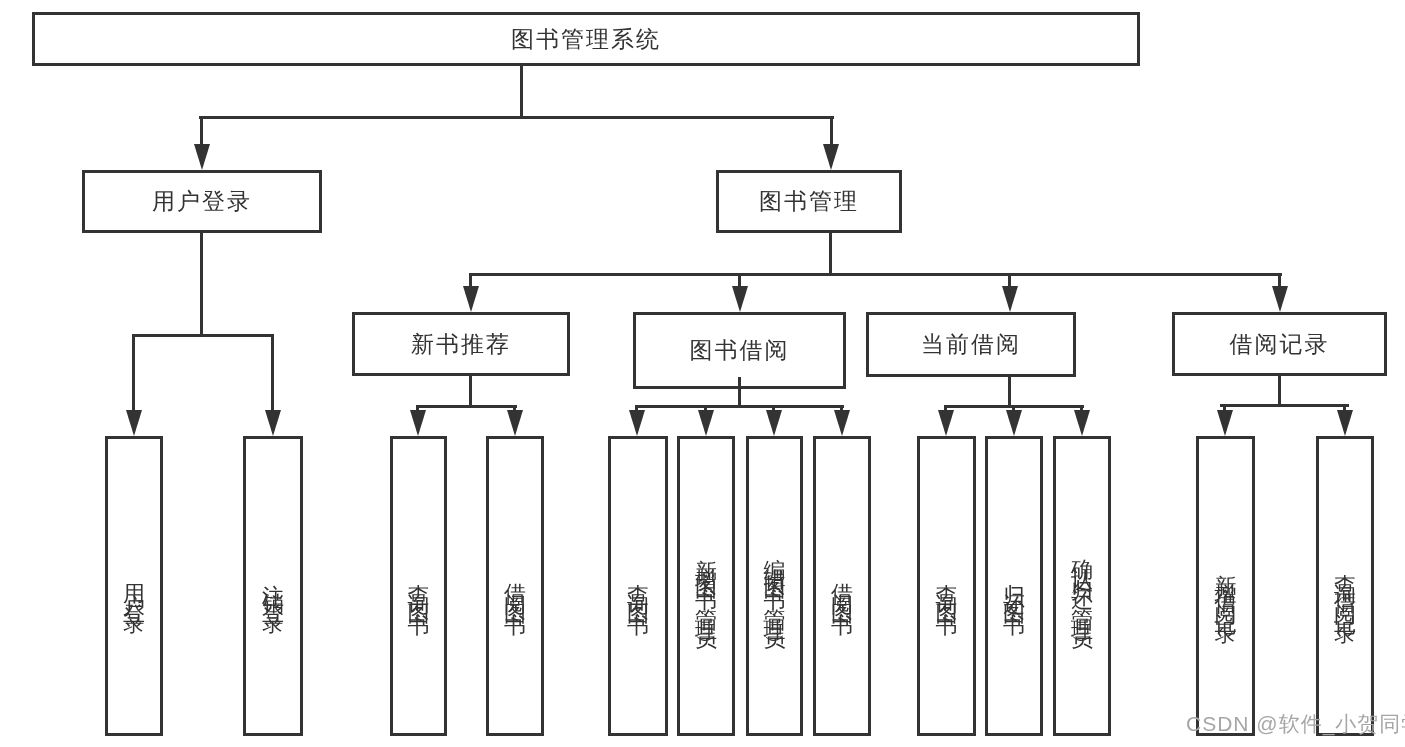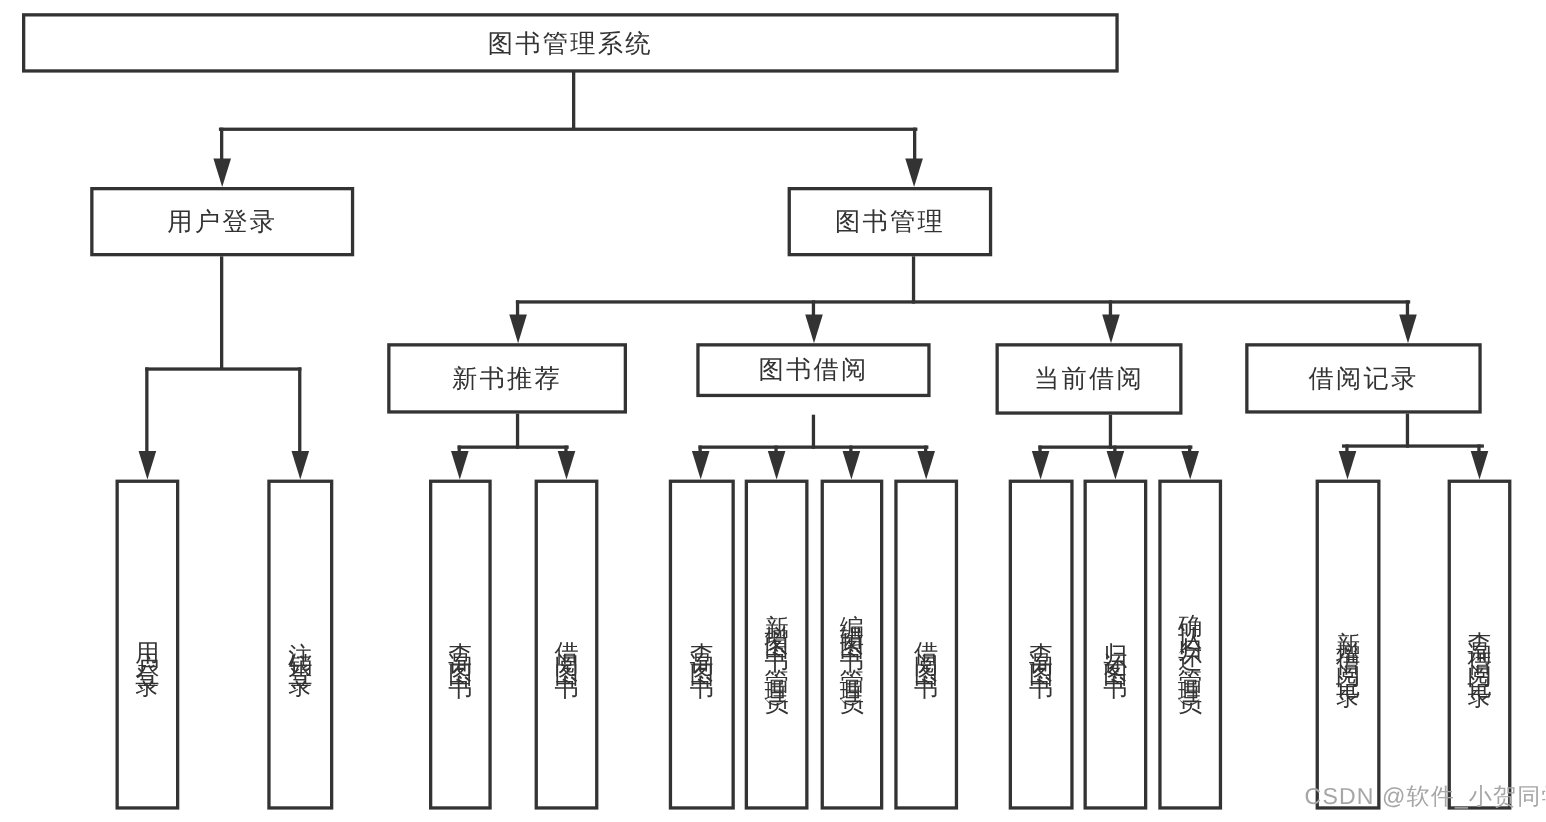--- a/index.html
+++ b/index.html
@@ -51,41 +51,41 @@
     color:var(--wm-color);
     letter-spacing:1px;
     white-space:nowrap;
   }
 </style>
 </head>
 <body>
 
 <div class="canvas">
 
-  <div class="node" style="left:20px;top:12px;width:997px;height:54px">
+  <div class="node" style="left:32px;top:12px;width:1108px;height:54px">
     <span class="lbl">图书管理系统</span>
   </div>
 
   <div class="node" style="left:82px;top:170px;width:240px;height:63px">
     <span class="lbl">用户登录</span>
   </div>
   <div class="node" style="left:716px;top:170px;width:186px;height:63px">
     <span class="lbl">图书管理</span>
   </div>
 
   <div class="node" style="left:352px;top:312px;width:218px;height:64px">
     <span class="lbl">新书推荐</span>
   </div>
-  <div class="node" style="left:633px;top:312px;width:213px;height:49px">
+  <div class="node" style="left:633px;top:312px;width:213px;height:77px">
     <span class="lbl">图书借阅</span>
   </div>
-  <div class="node" style="left:905px;top:312px;width:170px;height:65px">
+  <div class="node" style="left:866px;top:312px;width:210px;height:65px">
     <span class="lbl">当前借阅</span>
   </div>
-  <div class="node" style="left:1132px;top:312px;width:215px;height:64px">
+  <div class="node" style="left:1172px;top:312px;width:215px;height:64px">
     <span class="lbl">借阅记录</span>
   </div>
 
   <div class="node leaf" style="left:105px;top:436px;width:58px;height:300px">
     <span class="lbl">用户登录</span>
   </div>
   <div class="node leaf" style="left:243px;top:436px;width:60px;height:300px">
     <span class="lbl">注销登录</span>
   </div>
 

